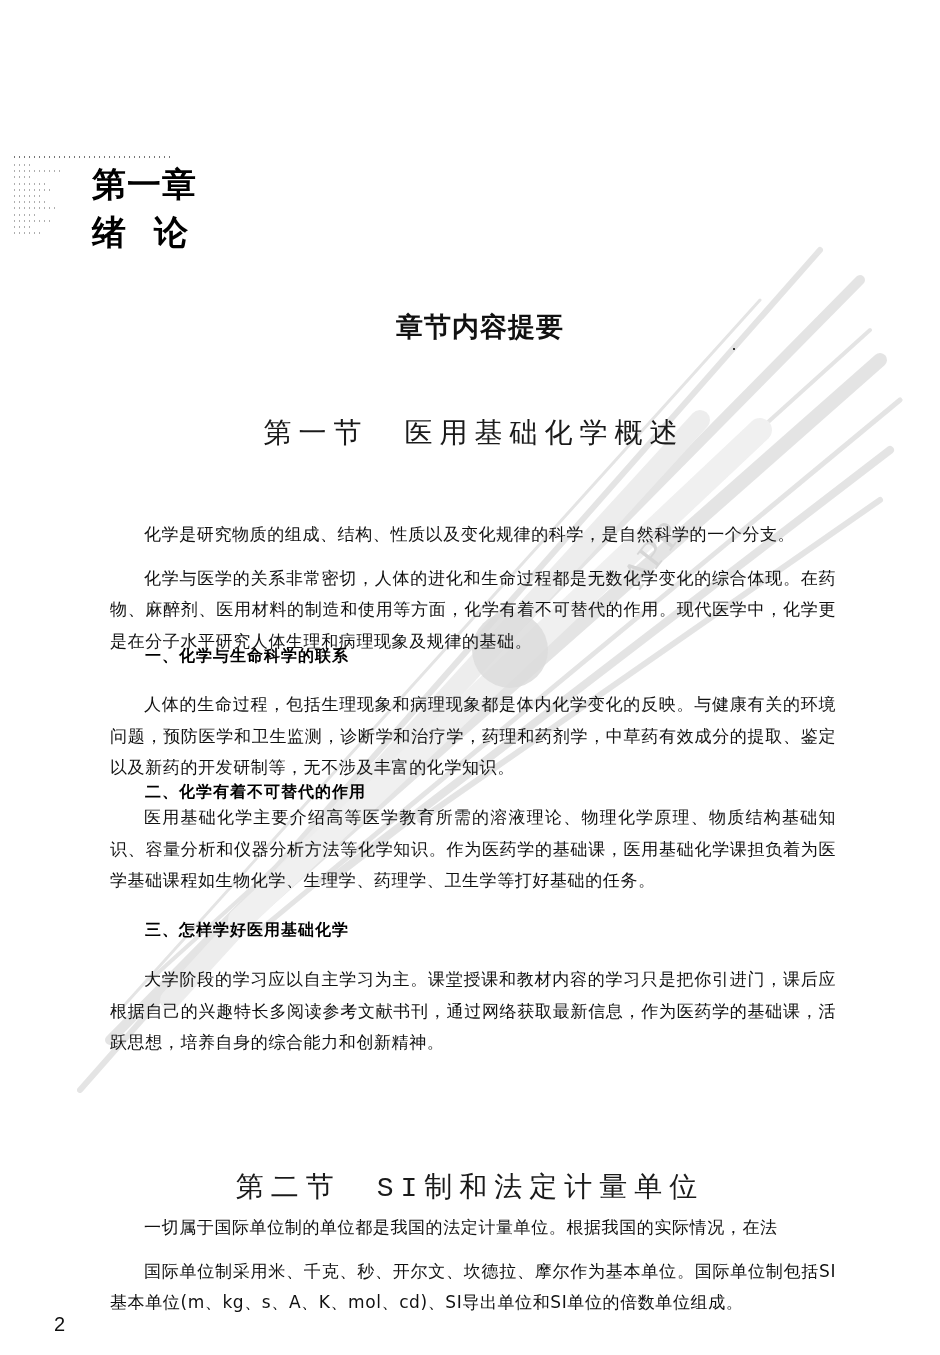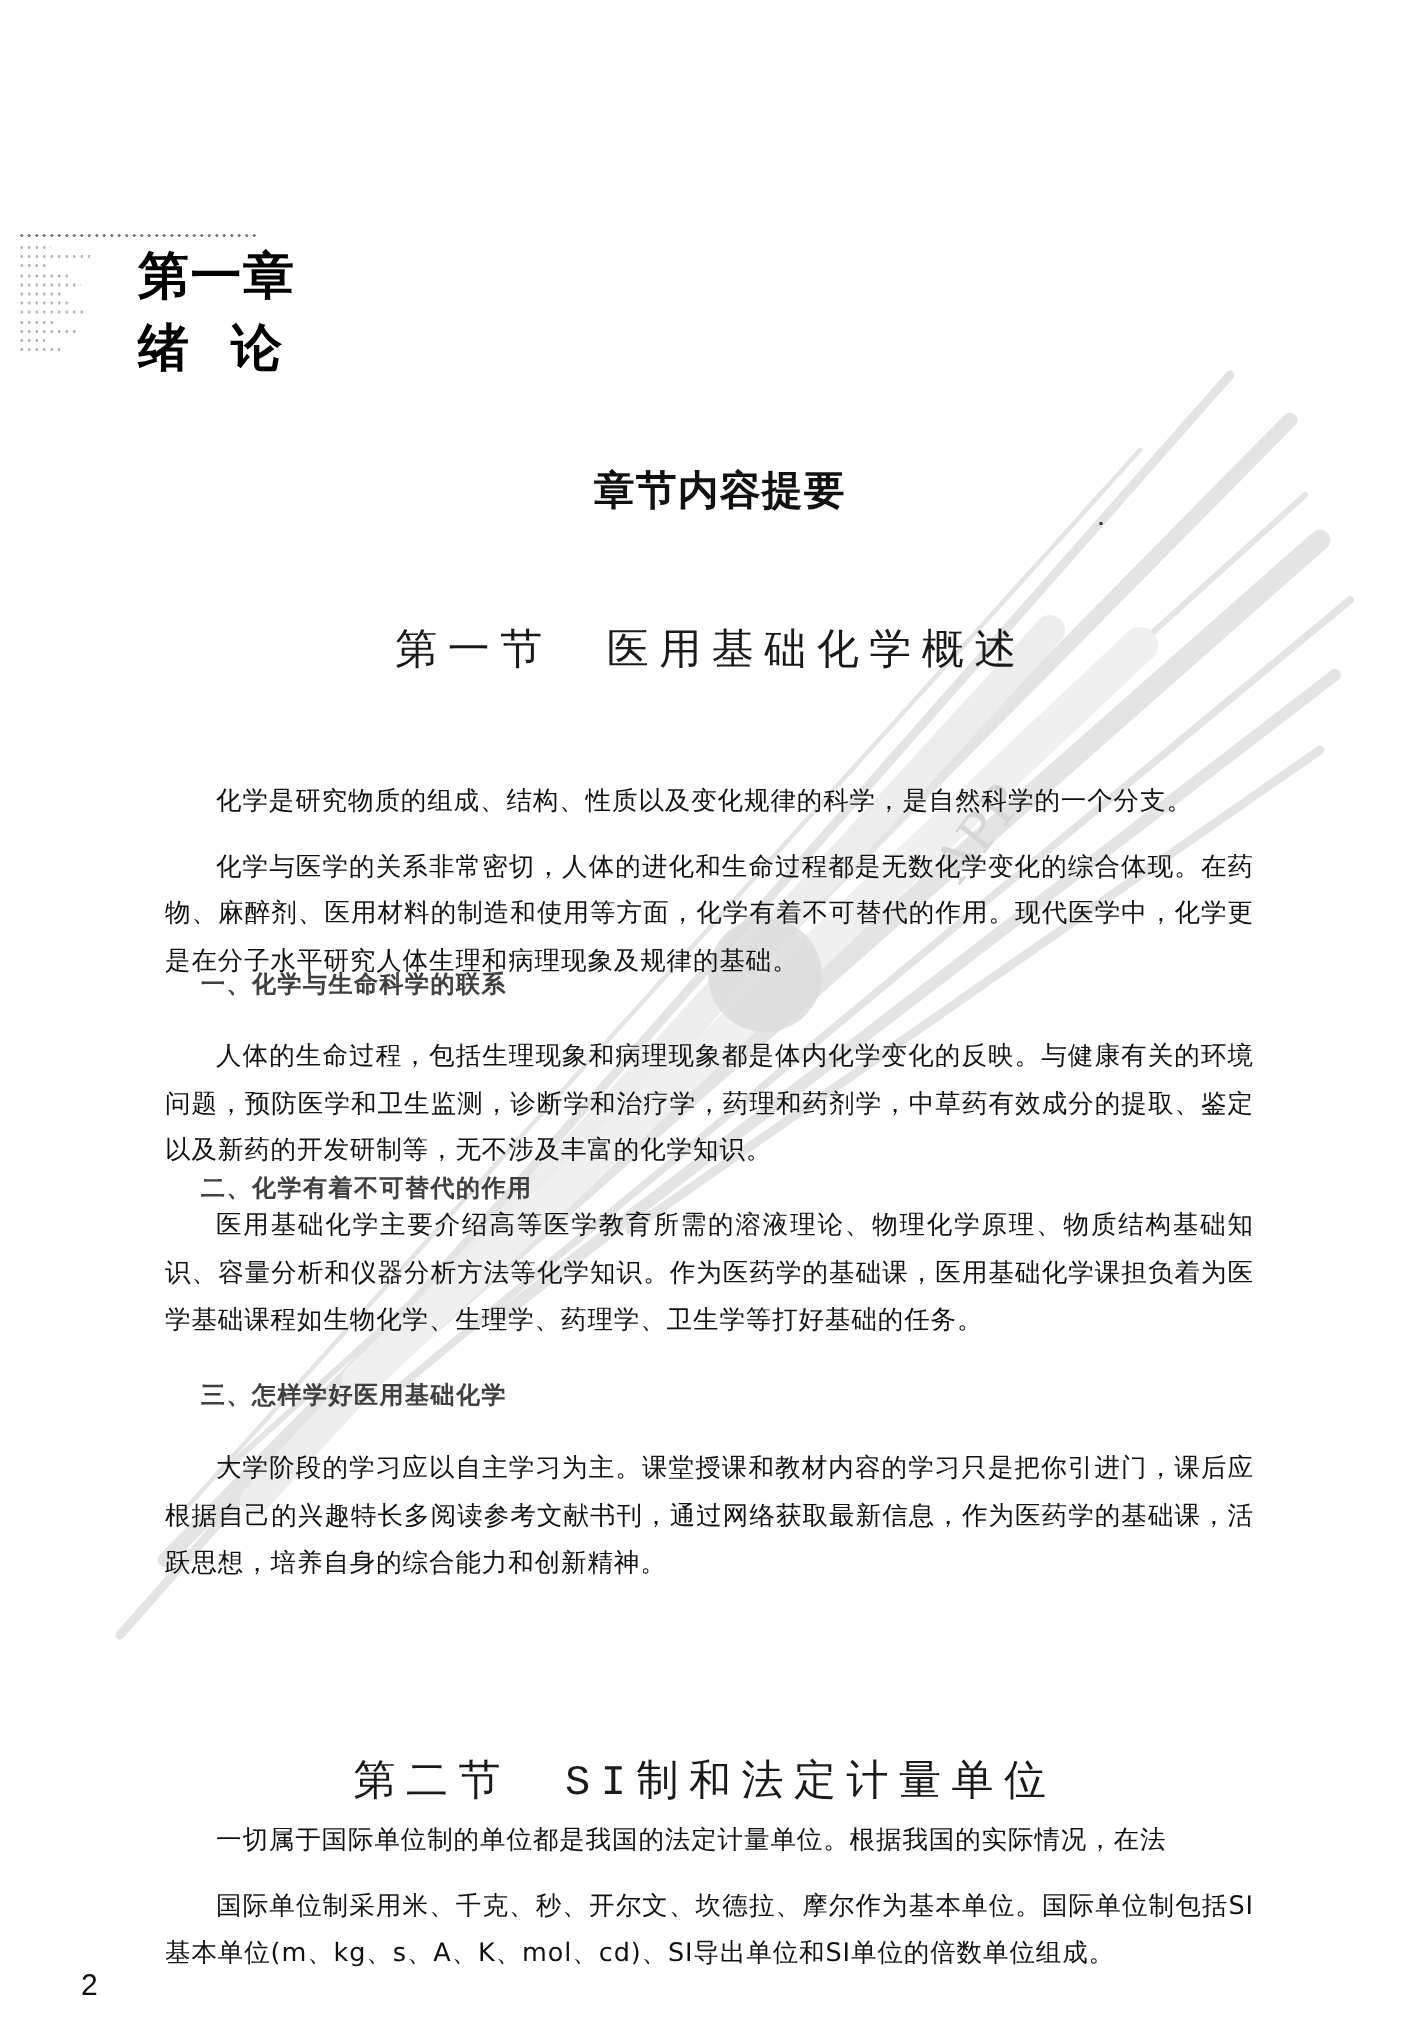--- a/index.html
+++ b/index.html
@@ -94,25 +94,25 @@
       color: #111;
       text-align: justify;
       letter-spacing: 0.6px;
     }
     .para-block p {
       margin: 12px;
       text-indent: 2em;
     }
     .sub-heading {
       position: absolute;
-      left: 134px;
+      left: 145px;
       font-family: "DejaVu Sans", "Liberation Sans", sans-serif;
       font-weight: bold;
       font-size: 16px;
-      color: #404040;
+      color: #000000;
       letter-spacing: 1px;
     }
     .page-number {
       position: absolute;
       left: 54px; top: 1313px;
       font-family: "Liberation Sans", sans-serif;
       font-size: 20px;
       color: #111;
     }
     .stray-dot {

